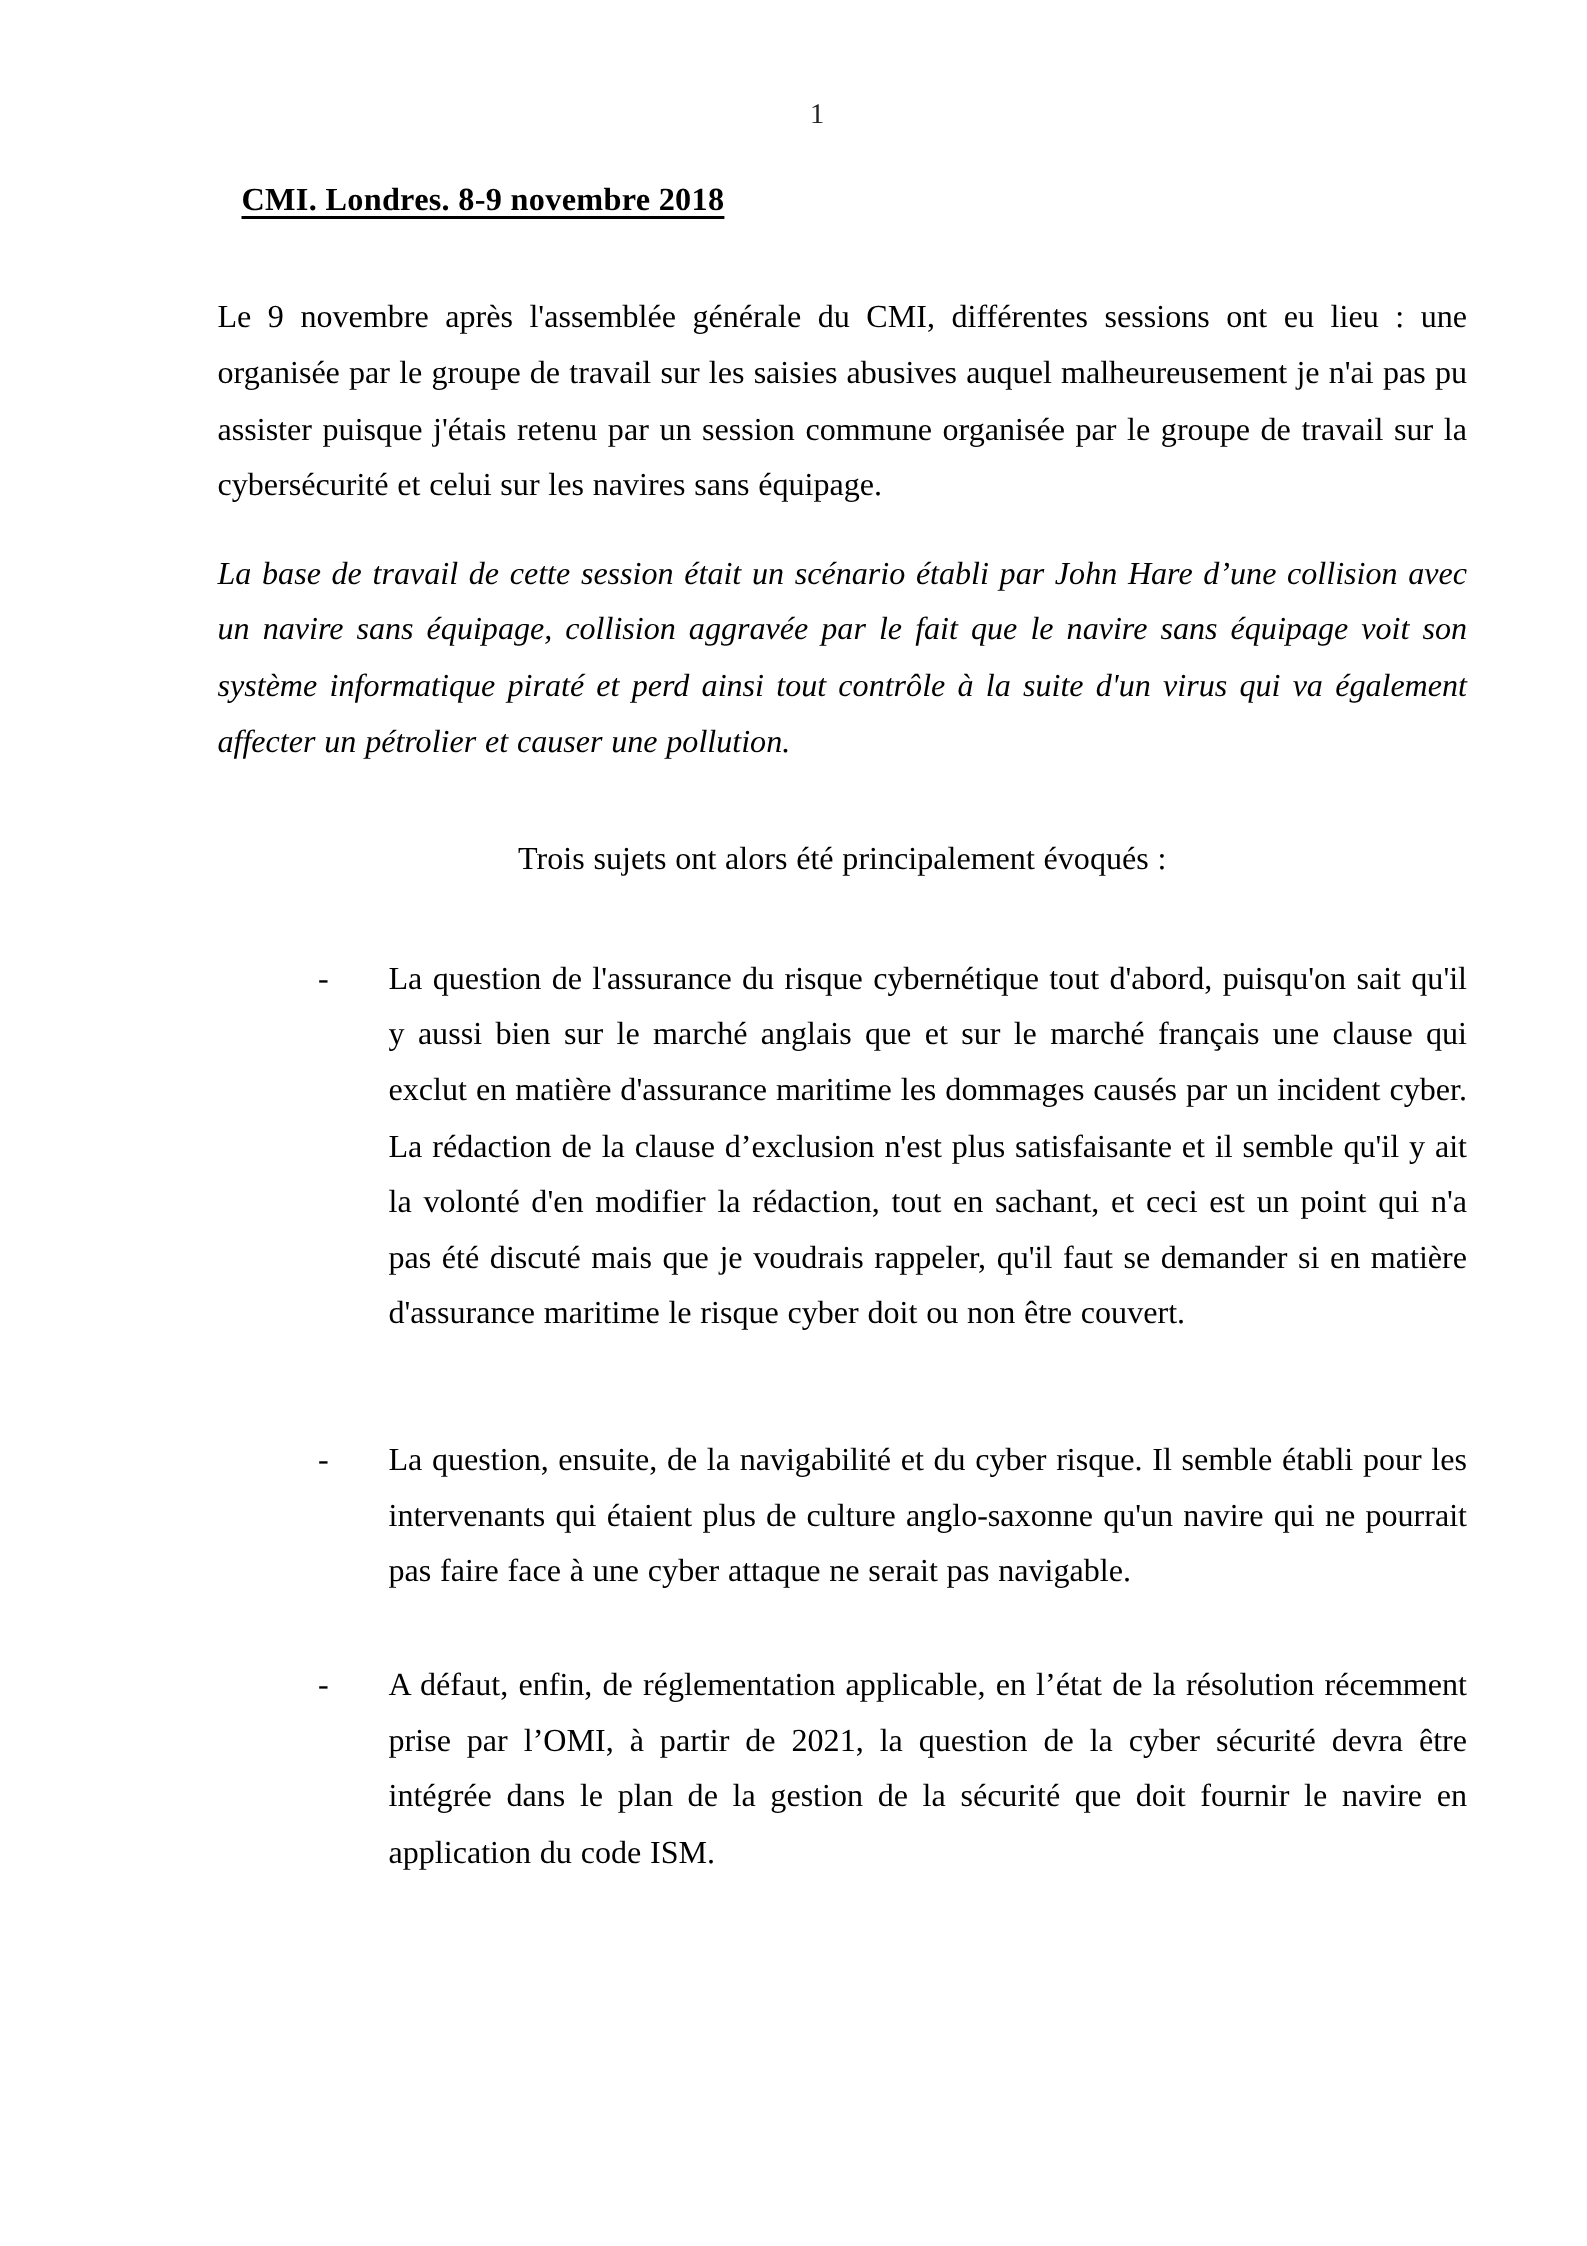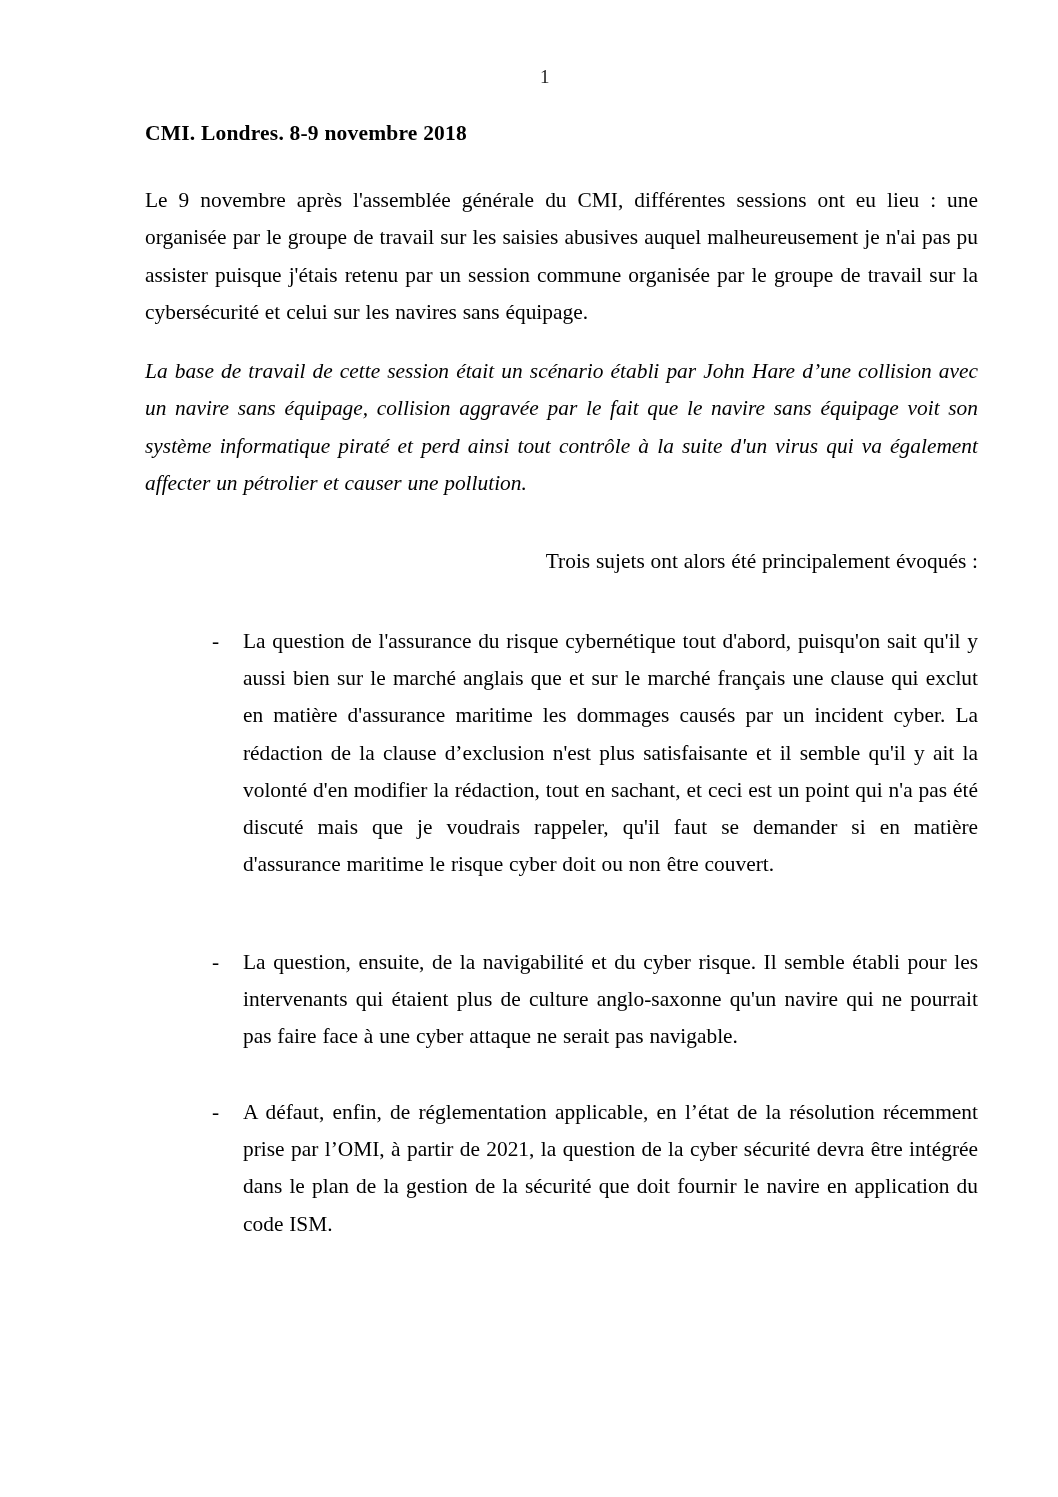--- a/index.html
+++ b/index.html
@@ -28,55 +28,57 @@
   .content {
     position: absolute;
     top: 0;
     left: 145px;
     width: 833px;
   }
   .heading {
     font-size: 21.5px;
     font-weight: bold;
     line-height: 42px;
-    margin: 0;
+    margin: 16px;
+    text-decoration: underline;
     text-underline-offset: 4px;
     text-decoration-thickness: 2px;
     letter-spacing: 0.2px;
   }
   .heading.first {
     margin-top: 112px;
   }
   .body-text {
     font-size: 21.4px;
     line-height: 37.3px;
     text-align: justify;
     margin: 0;
     word-spacing: 0.5px;
   }
-  .para-intro      { margin-top: 28px; }
+  .para-intro      { margin-top: 39px; }
   .para-scenario   { margin-top: 22px; font-style: italic; }
-  .para-topics     { margin-top: 41px; text-align: right; }
+  .para-topics     { margin-top: 41px; text-align: center; }
   .bullet {
     display: flex;
     padding-left: 67px;
     font-size: 21.4px;
     line-height: 37.3px;
   }
   .bullet-1 { margin-top: 42px; }
   .bullet-2 { margin-top: 60px; }
   .bullet-3 { margin-top: 38px; }
   .bullet-marker {
     flex: 0 0 31px;
     width: 31px;
   }
   .bullet-body {
     flex: 1 1 auto;
     text-align: justify;
     word-spacing: 0.5px;
+    margin-left: 16px;
   }
 </style>
 </head>
 <body>
 
 <div class="page">
 
   <div class="page-number">1</div>
 
   <div class="content">

